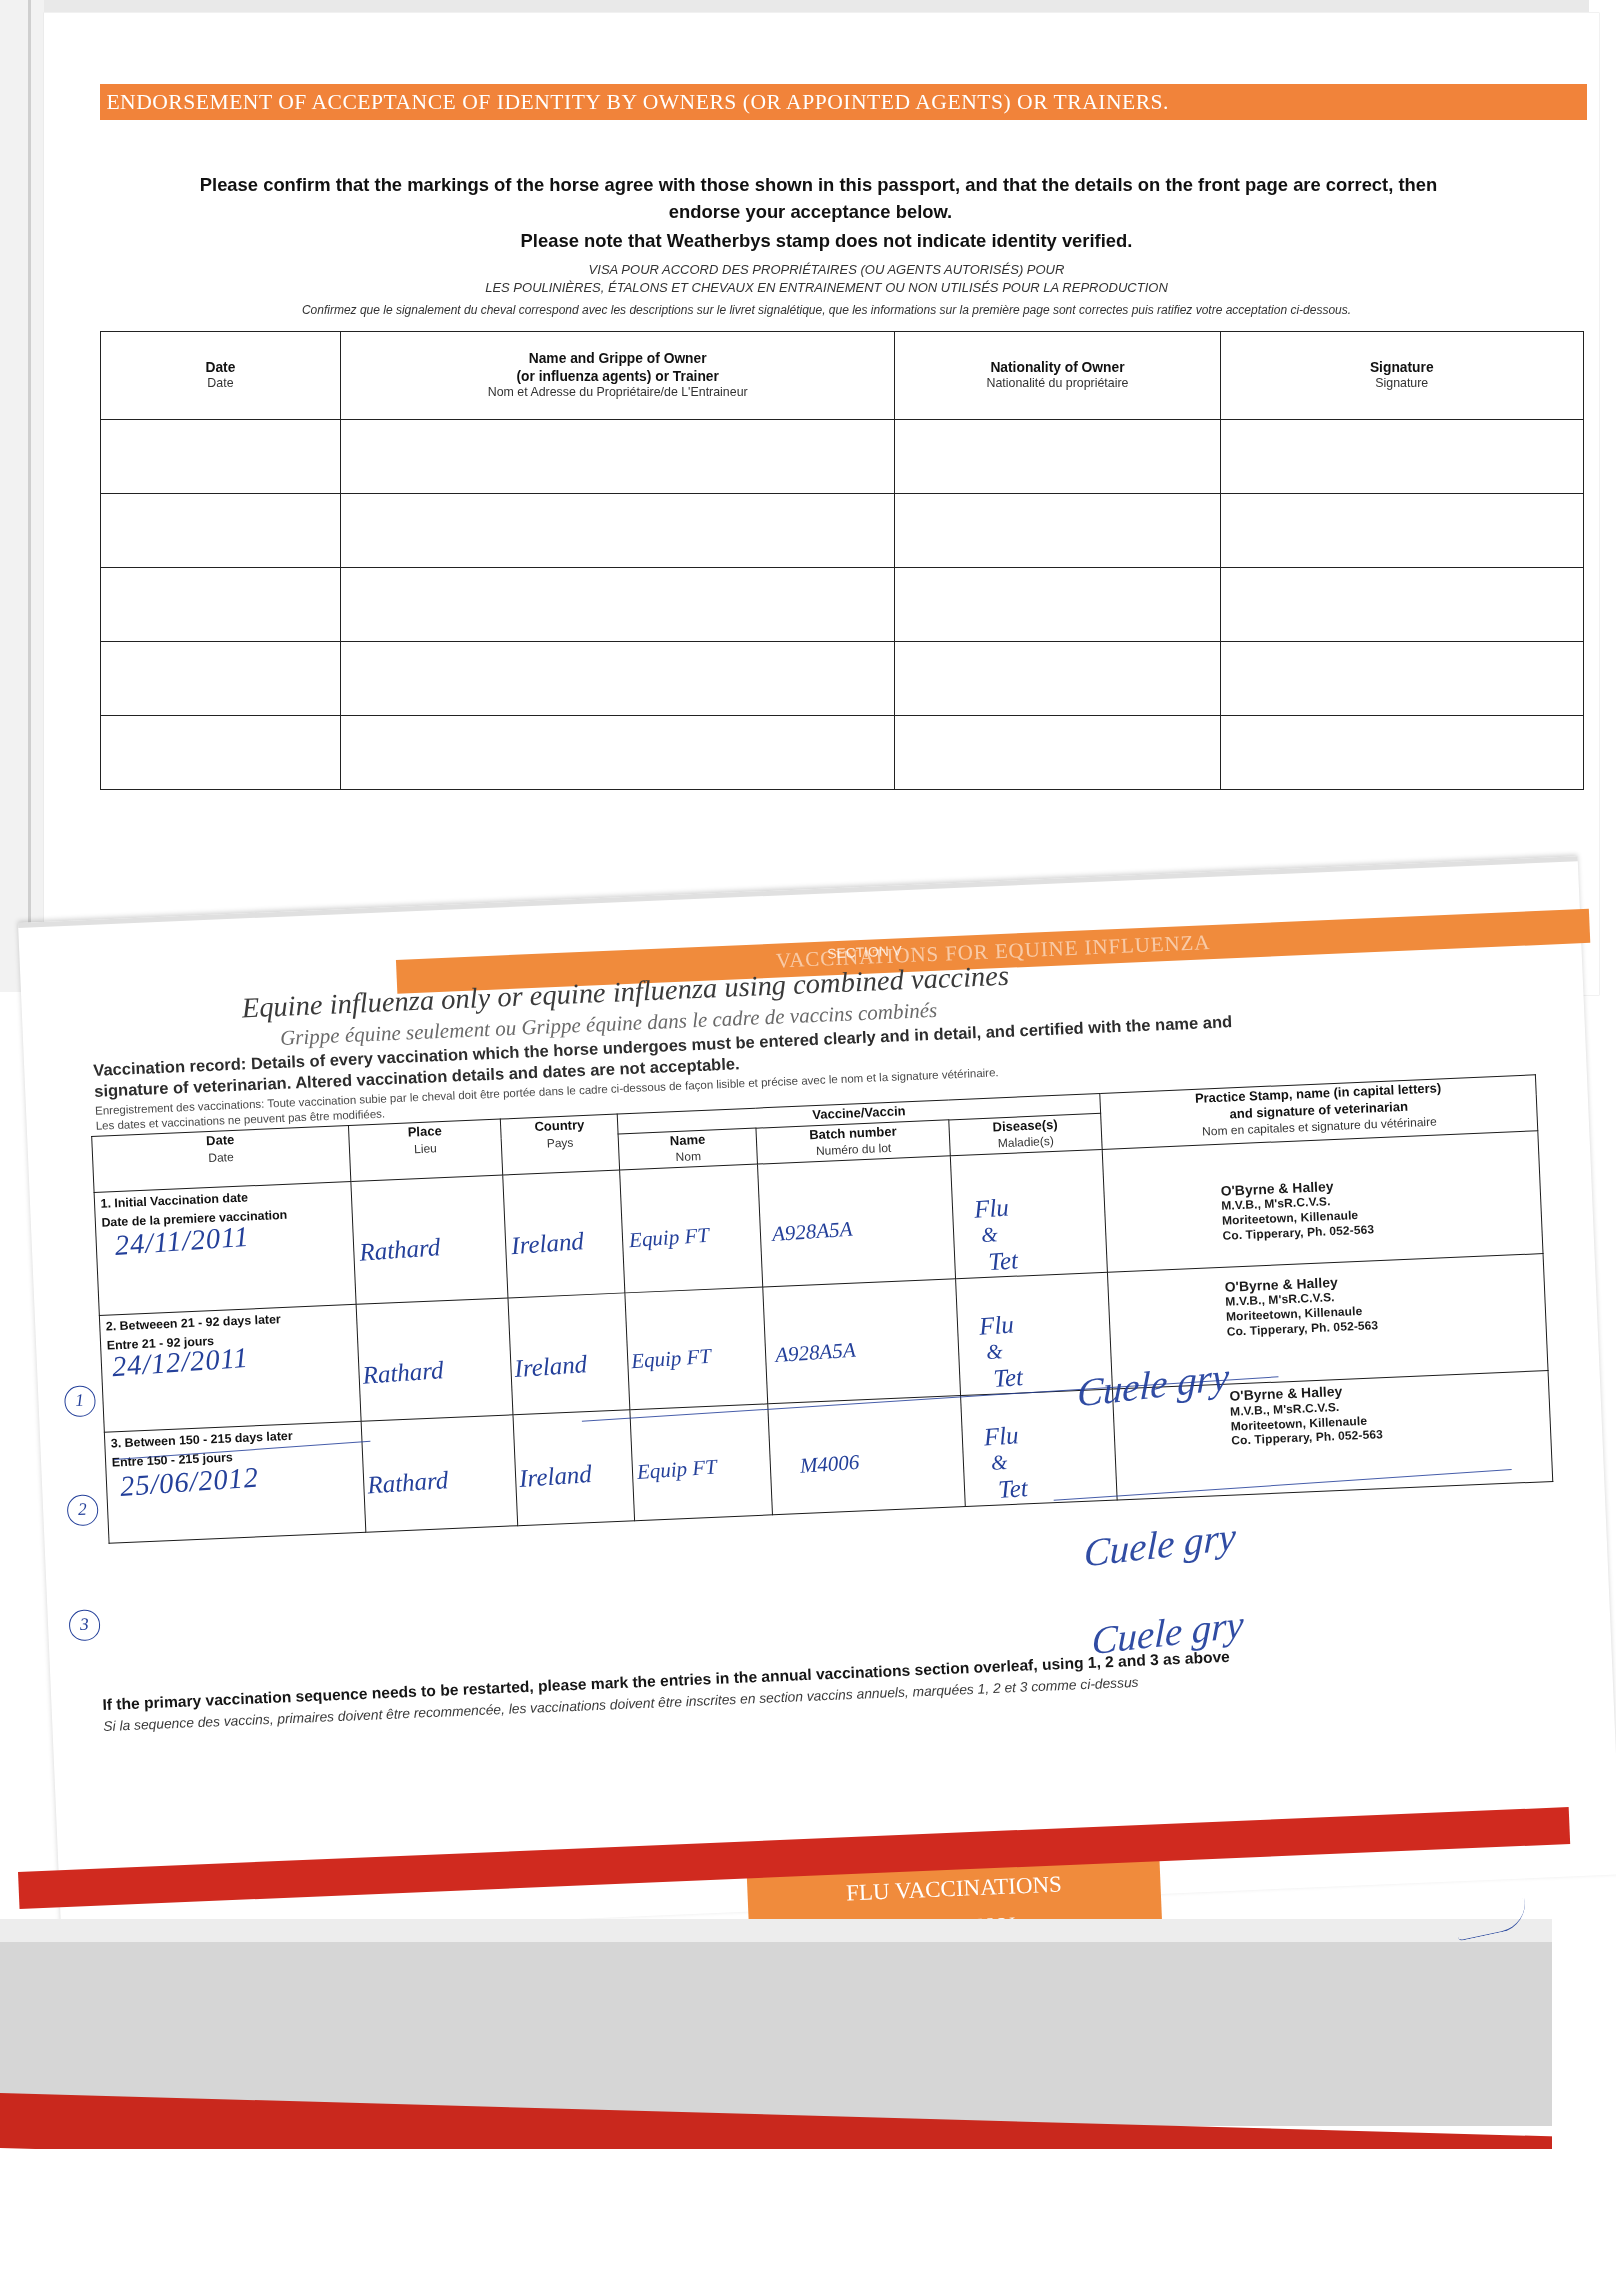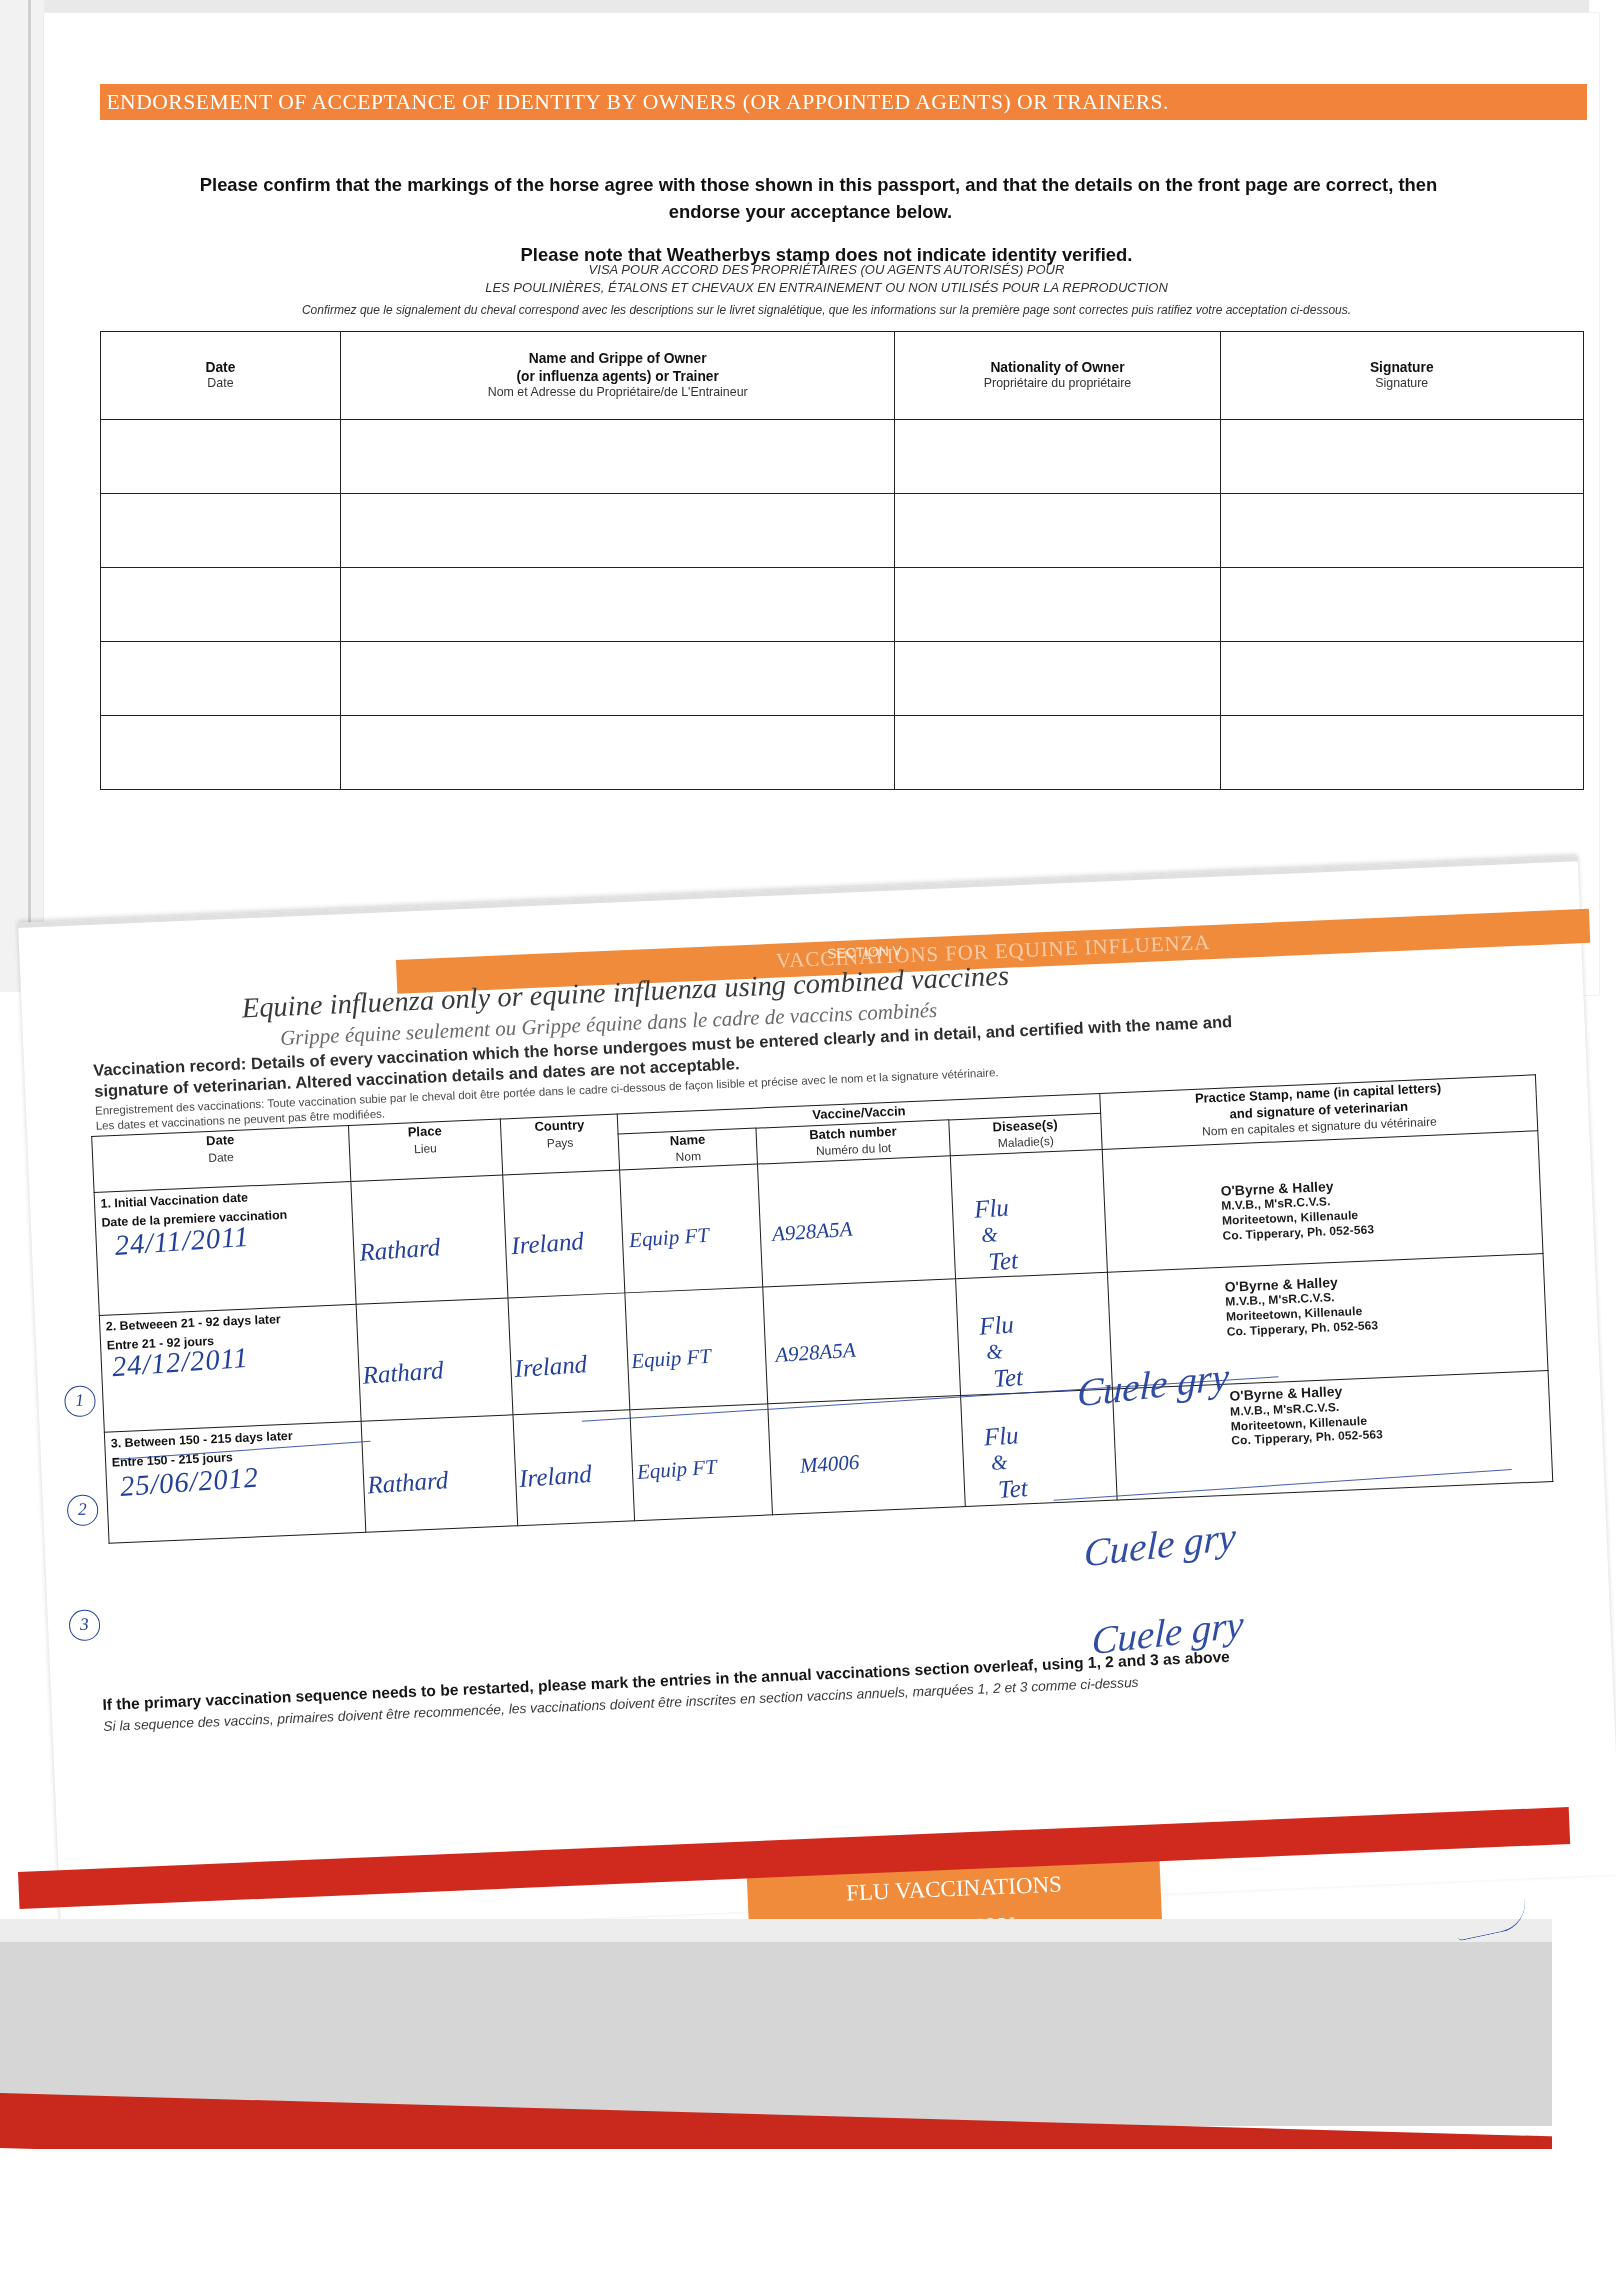--- a/index.html
+++ b/index.html
@@ -13,21 +13,21 @@
   .spine-left{position:absolute;left:0;top:0;width:44px;height:992px;background:#f2f2f2;}
   .spine-left2{position:absolute;left:27.5px;top:0;width:3.7px;height:992px;background:#cfcfcf;}
 
   
   .endorse-bar{position:absolute;left:100px;top:84px;width:1487px;height:36px;background:#f1833a;}
   .endorse-bar span{display:block;color:#ffffff;font-size:21.6px;letter-spacing:0.5px;line-height:36px;padding-left:6.4px;white-space:nowrap;font-family:"Liberation Serif",serif;}
 
   .confirm-line{position:absolute;text-align:center;font-weight:bold;font-size:18.4px;color:#111;}
   .cl1{left:84px;top:174px;width:1469px;}
   .cl2{left:76px;top:201px;width:1469px;}
-  .cl3{left:92px;top:244px;width:1469px;}
+  .cl3{left:92px;top:230px;width:1469px;}
 
   .fr1{position:absolute;left:92px;top:262px;width:1469px;text-align:center;font-style:italic;font-size:13px;color:#333;}
   .fr2{position:absolute;left:92px;top:280px;width:1469px;text-align:center;font-style:italic;font-size:13px;color:#333;}
   .fr3{position:absolute;left:92px;top:303px;width:1469px;text-align:center;font-style:italic;font-size:12px;color:#333;}
 
   
   .owners-table{position:absolute;left:100px;top:331px;width:1484px;border-collapse:collapse;}
   .owners-table th,.owners-table td{border:0.9px solid #222;padding:0;}
   .owners-table th{height:87px;vertical-align:middle;text-align:center;font-size:0;}
   .owners-table td{height:73px;}
@@ -126,21 +126,21 @@
         <span class="th-en">Date</span>
         <span class="th-fr">Date</span>
       </th>
       <th class="col-name">
         <span class="th-en">Name and Grippe of Owner</span>
         <span class="th-en">(or influenza agents) or Trainer</span>
         <span class="th-fr">Nom et Adresse du Propriétaire/de L'Entraineur</span>
       </th>
       <th class="col-nat">
         <span class="th-en">Nationality of Owner</span>
-        <span class="th-fr">Propriétaire du propriétaire</span>
+        <span class="th-fr">Nationalité du propriétaire</span>
       </th>
       <th class="col-sig">
         <span class="th-en">Signature</span>
         <span class="th-fr">Signature</span>
       </th>
     </tr>
   </thead>
   <tbody>
     <tr>
         <td></td>

